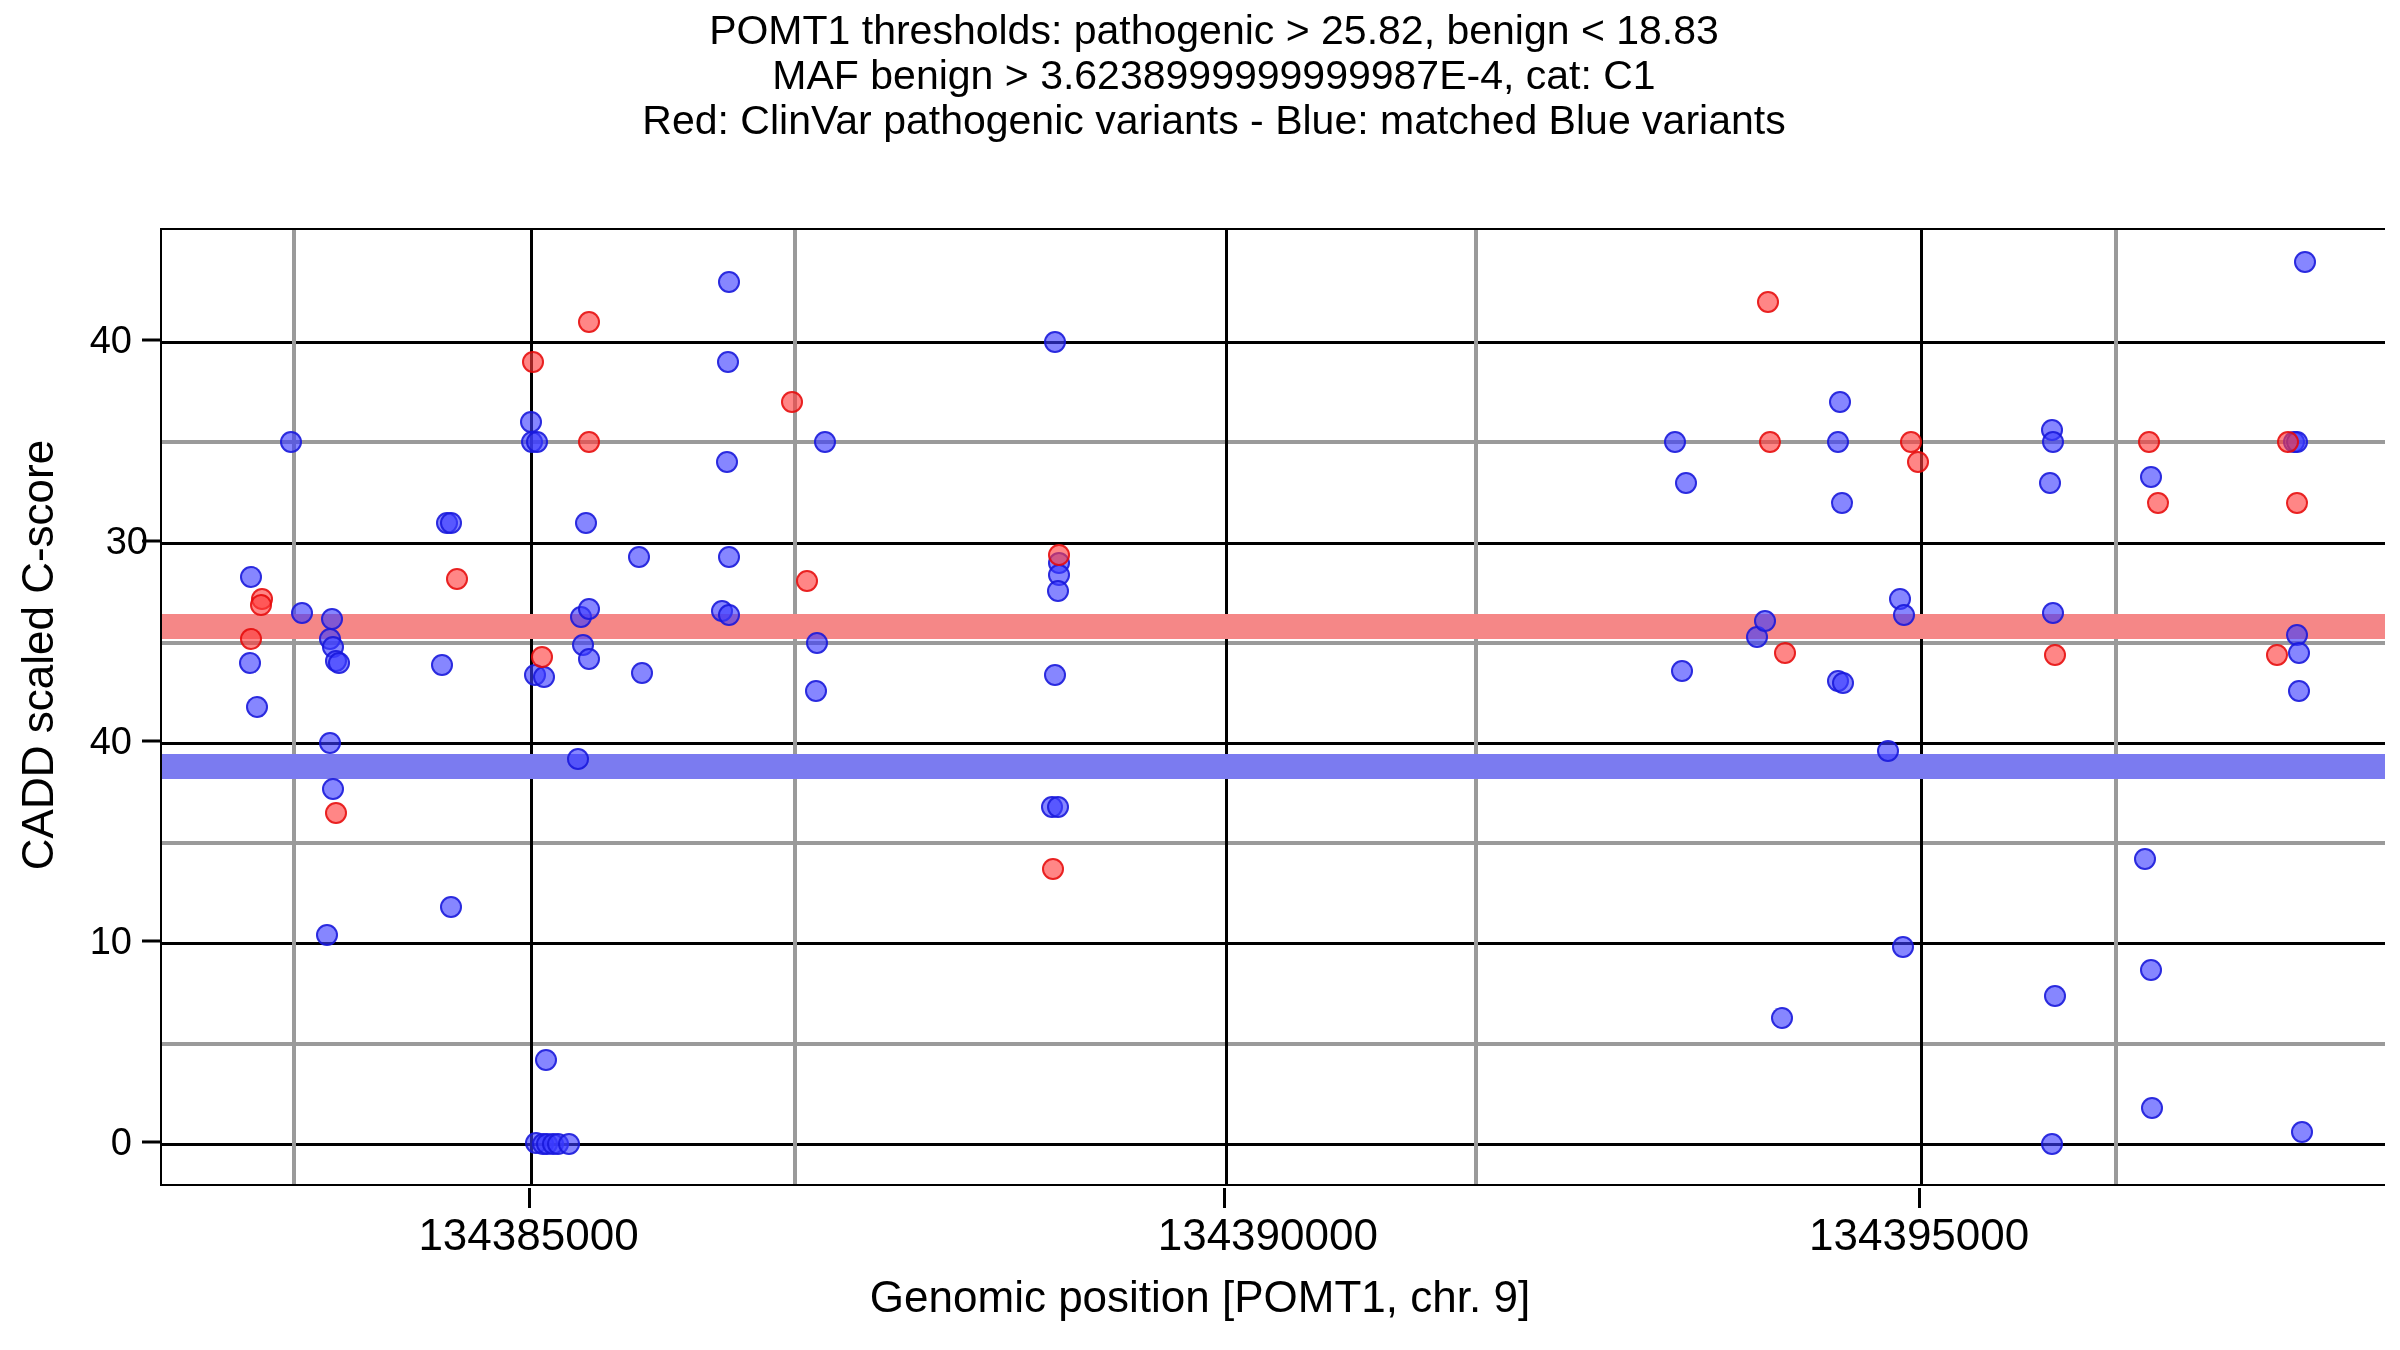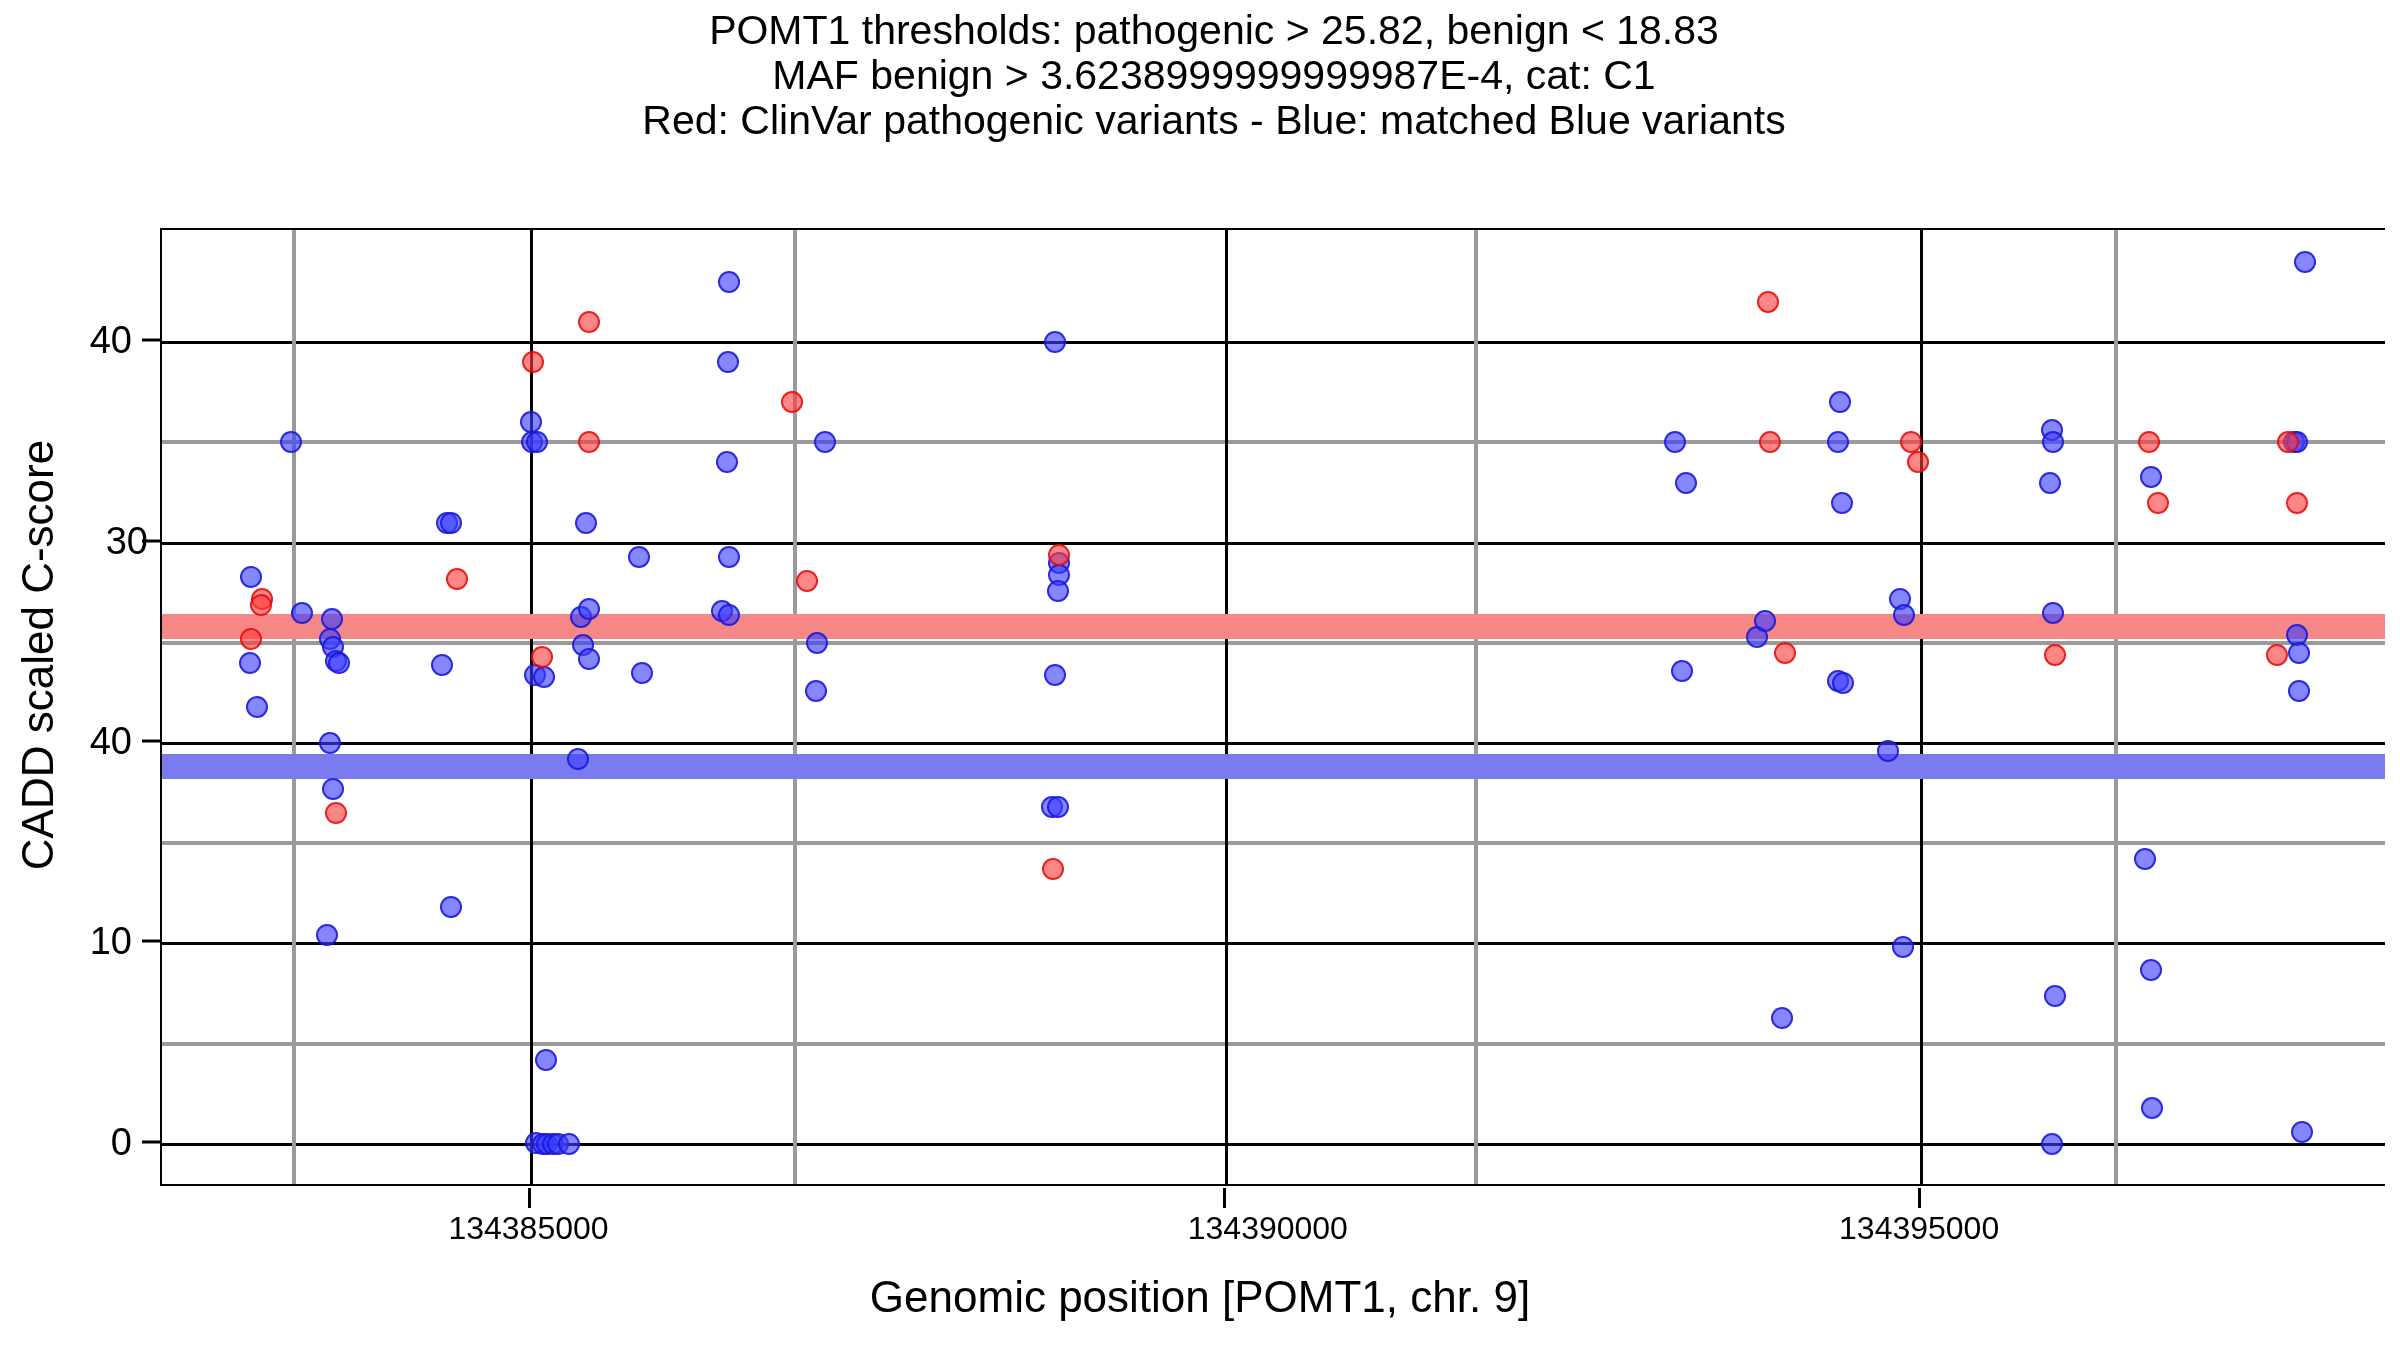--- a/index.html
+++ b/index.html
@@ -49,21 +49,21 @@
   .pt.blue{background:rgba(60,60,255,.62);border:2px solid rgba(20,20,215,.8);}
   .ytick-label{
     position:absolute;text-align:right;width:120px;
     font-size:38px;color:#000;transform:translateY(-50%);
   }
   .ytick-mark{
     position:absolute;width:18px;height:3px;background:#000;
     transform:translateY(-50%);
   }
   .xtick-label{
-    position:absolute;top:1210px;font-size:32px;color:#000;
+    position:absolute;top:1210px;font-size:44px;color:#000;
     transform:translateX(-50%);white-space:nowrap;
   }
   .xtick-mark{
     position:absolute;top:1188px;width:3px;height:20px;background:#000;
   }
   #ylabel{
     position:absolute;left:-322px;top:630px;width:720px;
     text-align:center;font-size:44px;color:#000;
     transform:rotate(-90deg);transform-origin:center center;
     white-space:nowrap;

